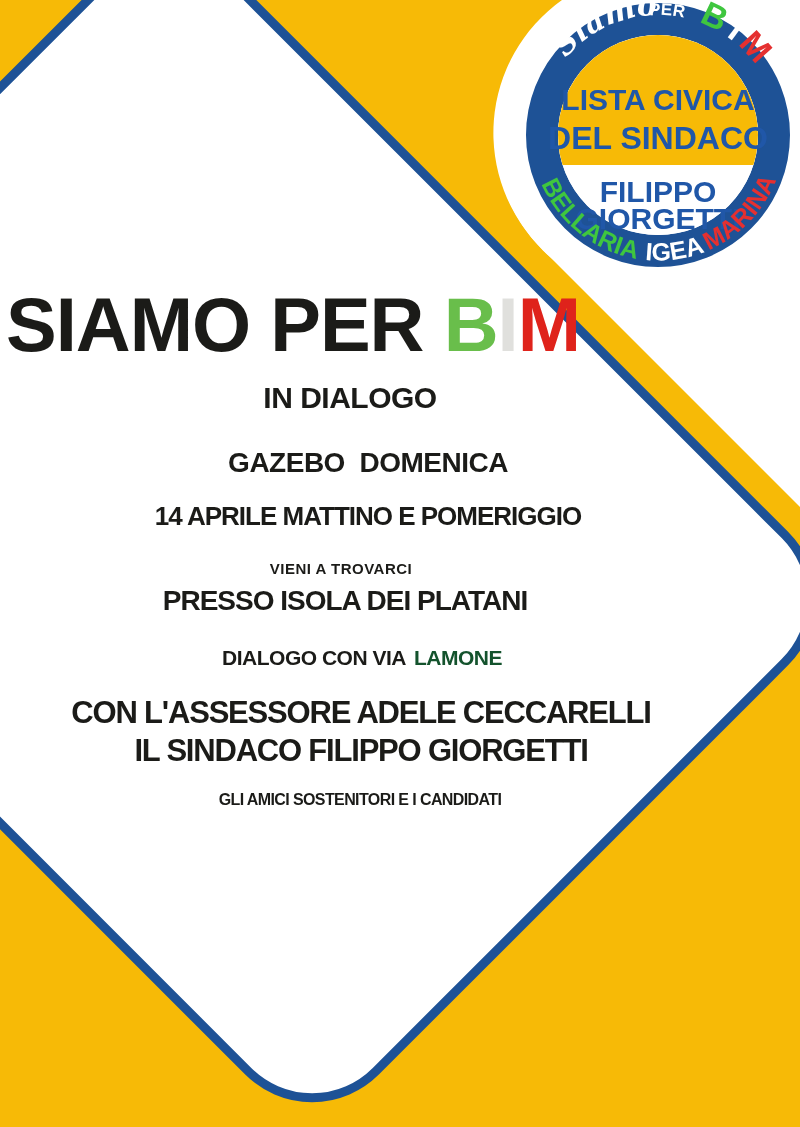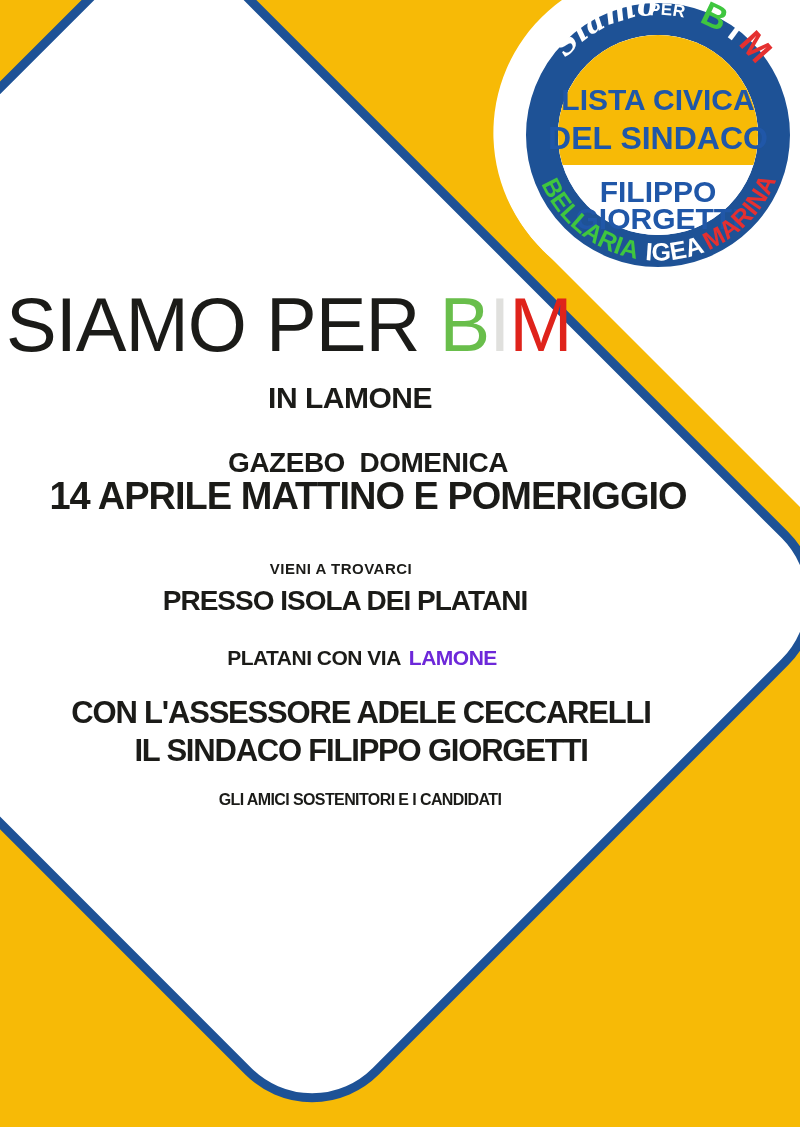--- a/index.html
+++ b/index.html
@@ -5,35 +5,35 @@
   html,body{margin:0;padding:0;background:#777;}
   #poster{
     position:relative;width:800px;height:1127px;overflow:hidden;
     font-family:"Liberation Sans",sans-serif;background:#F7BA06;
   }
   #bg-svg{position:absolute;left:0;top:0;width:800px;height:1127px;}
   .txt{position:absolute;text-align:center;line-height:1;font-weight:bold;color:#1B1B18;}
   .pre{white-space:pre;}
   #title-line{
     position:absolute;left:6px;top:287px;line-height:1;
-    font-size:76px;font-weight:normal;color:#1B1B18;letter-spacing:-1px;white-space:pre;
+    font-size:76px;font-weight:bold;color:#1B1B18;letter-spacing:-1px;white-space:pre;
   }
   .t-green{color:#69BE4B;}
   .t-gray{color:#E0E0DD;}
   .t-red{color:#DF231B;}
   #line-dialogo{left:0px;top:383px;width:700px;font-size:30px;letter-spacing:-0.5px;}
   #line-gazebo{left:18px;top:404px;width:700px;font-size:28px;letter-spacing:-0.5px;margin-top:45px;}
-  #line-date{left:18px;top:477px;width:700px;font-size:38px;letter-spacing:-1px;}
+  #line-date{left:18px;top:503px;width:700px;font-size:26px;letter-spacing:-1px;}
   #line-vieni{left:-9px;top:561px;width:700px;font-size:15px;letter-spacing:0.5px;}
   #line-presso{left:-5px;top:587px;width:700px;font-size:28px;letter-spacing:-1px;}
   #line-incrocio{left:12px;top:647px;width:700px;font-size:21px;letter-spacing:-0.5px;}
   #line-assessore{left:11px;top:697px;width:700px;font-size:31px;letter-spacing:-1.2px;}
   #line-sindaco{left:11px;top:735px;width:700px;font-size:31px;letter-spacing:-1.2px;}
   #line-amici{left:10px;top:792px;width:700px;font-size:16px;letter-spacing:-0.6px;}
-  .street-gray{color:#6d28d9;margin-left:8px;}
+  .street-gray{color:#14532d;margin-left:8px;}
   .logo-inner-text{fill:#2057A8;font-family:"Liberation Sans",sans-serif;font-weight:bold;}
   .arc-bold{font-family:"Liberation Sans",sans-serif;font-weight:bold;}
   .arc-script{font-family:"DejaVu Serif",serif;font-style:italic;font-weight:bold;}
 </style>
 </head>
 <body>
 
 <div id="poster">
 
   <svg id="bg-svg" viewBox="0 0 800 1127" xmlns="http://www.w3.org/2000/svg">
@@ -86,31 +86,31 @@
         <textPath href="#arcBot" startOffset="141">IGEA</textPath>
       </text>
       <text class="arc-bold" font-size="25" fill="#E53030">
         <textPath href="#arcBot" startOffset="206">MARINA</textPath>
       </text>
     </g>
   </svg>
 
   <div id="title-line"><span>SIAMO PER </span><span class="t-green">B</span><span class="t-gray">I</span><span class="t-red">M</span></div>
 
-  <div class="txt" id="line-dialogo">IN LAMONE</div>
+  <div class="txt" id="line-dialogo">IN DIALOGO</div>
 
   <div class="txt pre" id="line-gazebo">GAZEBO  DOMENICA</div>
 
   <div class="txt" id="line-date">14 APRILE MATTINO E POMERIGGIO</div>
 
   <div class="txt" id="line-vieni">VIENI A TROVARCI</div>
 
   <div class="txt" id="line-presso">PRESSO ISOLA DEI PLATANI</div>
 
-  <div class="txt" id="line-incrocio"><span>PLATANI CON VIA</span><span class="street-gray">LAMONE</span></div>
+  <div class="txt" id="line-incrocio"><span>DIALOGO CON VIA</span><span class="street-gray">LAMONE</span></div>
 
   <div class="txt" id="line-sindaco">IL SINDACO FILIPPO GIORGETTI</div>
 
   <div class="txt" id="line-assessore">CON L'ASSESSORE ADELE CECCARELLI</div>
 
   <div class="txt" id="line-amici">GLI AMICI SOSTENITORI E I CANDIDATI</div>
 
 </div>
 
 </body></html>

